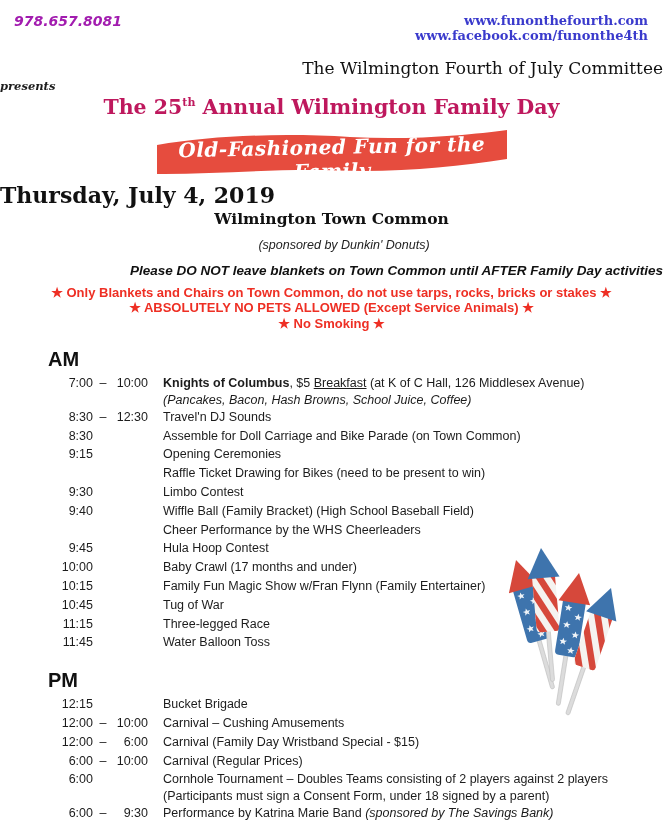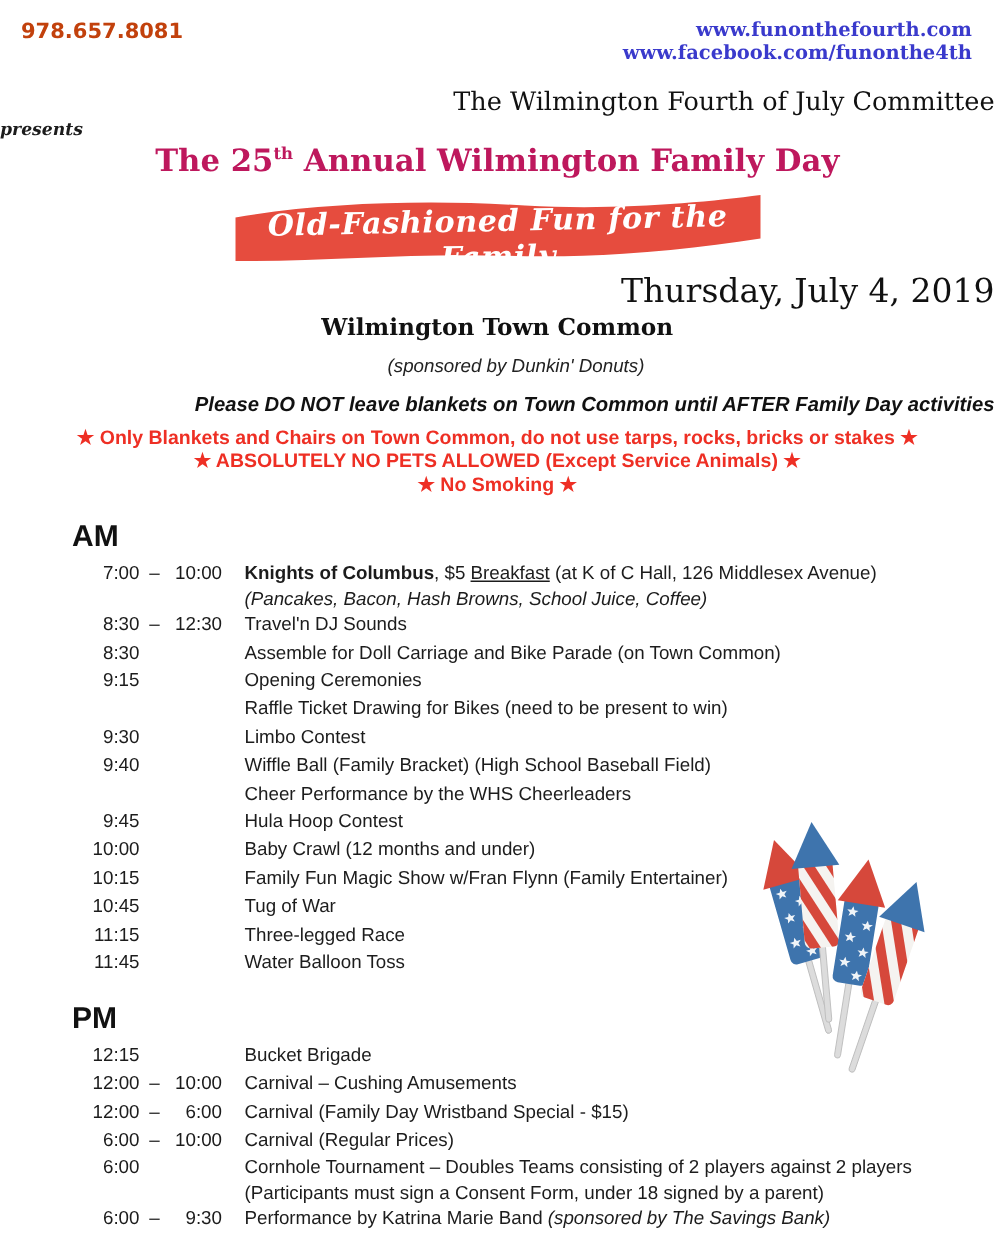--- a/index.html
+++ b/index.html
@@ -1,36 +1,36 @@
 <!DOCTYPE html>
 <html><head>
 <meta charset="utf-8">
 <style>
   html,body{margin:0;padding:0;background:#ffffff;}
   .page{position:relative;width:663px;height:824px;background:#ffffff;overflow:hidden;
         font-family:"Liberation Sans",sans-serif;color:#1c1c1c;}
   
   .topbar{display:flex;justify-content:space-between;align-items:flex-start;padding:13px 15px 0 14px;}
-  .phone{font-family:"DejaVu Sans",sans-serif;font-weight:bold;font-size:14px;color:#c2410c;}
+  .phone{font-family:"DejaVu Sans",sans-serif;font-weight:bold;font-size:14px;color:#a21caf;font-style:italic;}
   .urls{text-align:right;font-family:"DejaVu Serif",serif;font-weight:bold;font-size:13px;
         line-height:15px;color:#3a3acc;}
   .urls a{color:#3a3acc;text-decoration:none;display:block;}
   
   .committee{margin-top:15px;text-align:right;font-family:"DejaVu Serif",serif;font-weight:normal;font-size:17px;color:#111;}
   .presents{text-align:left;font-family:"DejaVu Serif",serif;font-weight:bold;font-style:italic;font-size:11.5px;margin-top:1px;}
   .maintitle{text-align:center;font-family:"DejaVu Serif",serif;font-weight:bold;font-size:20.5px;margin-top:2px;color:#be185d;}
   .maintitle sup{font-size:11px;}
   
   .ribbon{position:relative;width:354px;height:50px;margin:9px auto 0;}
   .ribbon svg{position:absolute;left:0;top:0;}
   .ribbon-text{position:absolute;left:0;top:7px;width:100%;text-align:center;
     font-family:"DejaVu Serif",serif;font-style:italic;font-weight:bold;font-size:20px;
     color:#ffffff;transform:rotate(-1.2deg);letter-spacing:0.5px;}
   
-  .date{ text-align:right;font-family:"DejaVu Serif",serif;font-weight:normal;font-size:22px;margin-top:4px;color:#111;}
+  .date{ text-align:left;font-family:"DejaVu Serif",serif;font-weight:bold;font-size:22px;margin-top:4px;color:#111;}
   .location{text-align:center;font-family:"DejaVu Serif",serif;font-weight:bold;font-size:15.5px;margin-top:1px;color:#111;}
   .sponsor{text-align:center;font-style:italic;font-size:12.5px;margin-top:10px;color:#222;padding-left:25px;}
   
   .blankets{text-align:right;font-weight:bold;font-style:italic;font-size:13.5px;margin-top:11px;color:#111;}
   .rules{text-align:center;font-weight:bold;font-size:13px;line-height:15.3px;margin-top:7px;color:#ee2f24;}
   
   .section-label{font-weight:bold;font-size:20px;padding-left:48px;margin-top:17px;color:#111;}
   .rows{margin-top:3px;}
   .row{display:flex;font-size:12.5px;}
   .t-start{width:45px;text-align:right;margin-left:48px;line-height:18.8px;white-space:nowrap;}
@@ -160,21 +160,21 @@
         <div class="t-end"></div>
         <div class="desc">
           <div class="line"><span class="">Hula Hoop Contest</span></div>
         </div>
       </div>
       <div class="row">
         <div class="t-start">10:00</div>
         <div class="t-dash"></div>
         <div class="t-end"></div>
         <div class="desc">
-          <div class="line"><span class="">Baby Crawl (12 months and under)</span></div>
+          <div class="line"><span class="">Baby Crawl (17 months and under)</span></div>
         </div>
       </div>
       <div class="row">
         <div class="t-start">10:15</div>
         <div class="t-dash"></div>
         <div class="t-end"></div>
         <div class="desc">
           <div class="line"><span class="">Family Fun Magic Show w/Fran Flynn (Family Entertainer)</span></div>
         </div>
       </div>

